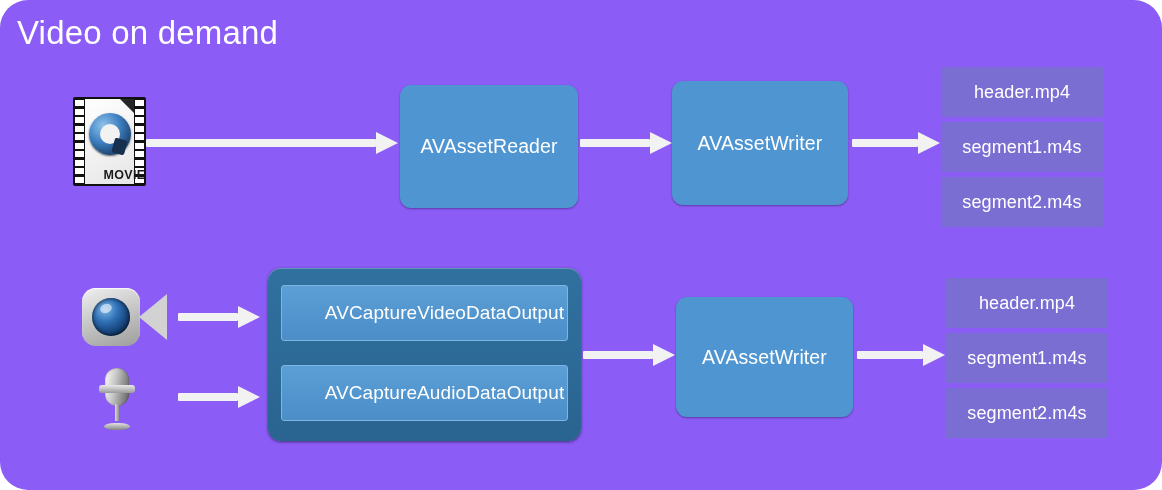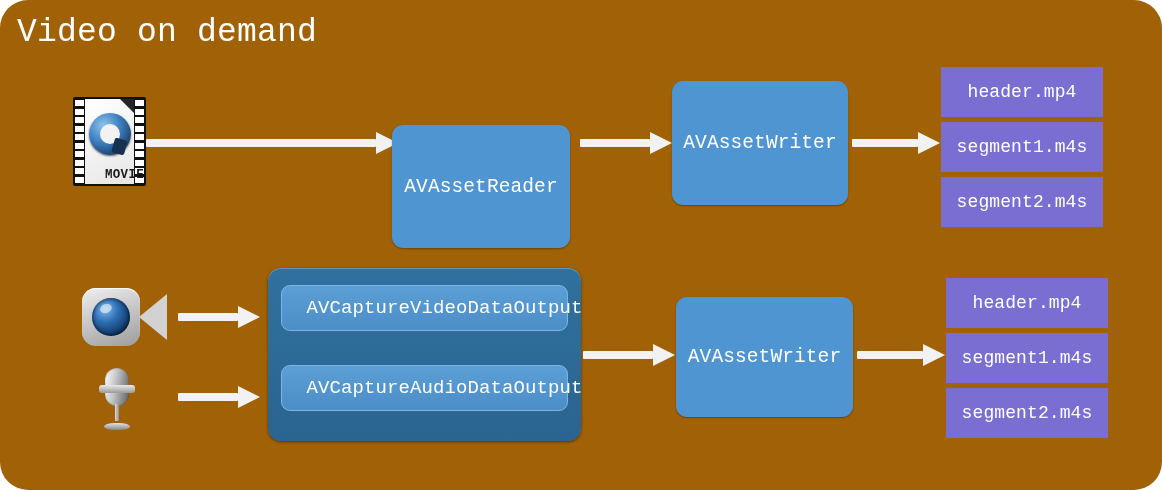--- a/index.html
+++ b/index.html
@@ -4,24 +4,24 @@
 <style>
   html, body {
     margin: 0;
     padding: 0;
     background: #ffffff;
   }
   #stage {
     position: relative;
     width: 1162px;
     height: 490px;
-    background: #a16207;
+    background: #8b5cf6;
     border-radius: 28px;
     overflow: hidden;
-    font-family: Liberation Mono, monospace;
+    font-family: Liberation Sans, sans-serif;
   }
 
   
   .section-title {
     position: absolute;
     color: #ffffff;
     font-size: 33px;
     font-weight: 400;
     letter-spacing: 0.2px;
     white-space: nowrap;
@@ -88,24 +88,24 @@
     height: 173px;
     background: linear-gradient(#2f6fa6, #2a periodo);
     background: linear-gradient(180deg, #30719f 0%, #2a6490 100%);
     border-radius: 13px;
     box-shadow: inset 0 1px 0 rgba(255,255,255,0.25), 0 1px 3px rgba(0,0,0,0.5);
   }
   .capture-inner {
     position: absolute;
     left: 13px;
     width: 287px;
-    height: 46px;
+    height: 56px;
     background: linear-gradient(180deg, #5c9fd6 0%, #4b8ec8 100%);
     border: 1px solid #7db6e2;
-    border-radius: 9px;
+    border-radius: 3px;
     box-sizing: border-box;
     display: flex;
     align-items: center;
     justify-content: center;
     color: #ffffff;
     font-size: 19px;
     font-weight: 500;
     letter-spacing: 0.1px;
     white-space: nowrap;
     padding-left: 40px;
@@ -311,21 +311,21 @@
     <div class="q"></div>
     <div class="qtail"></div>
     <div class="movie-text">MOVIE</div>
   </div>
 
   <div class="arrow" style="left:146px; top:132px; width:252px;">
     <div class="shaft" style="width:230px;"></div>
     <div class="head" style="left:230px;"></div>
   </div>
 
-  <div class="proc-box" id="box-assetreader" style="left:392px; top:85px; width:178px; height:123px;margin-top:40px;">AVAssetReader</div>
+  <div class="proc-box" id="box-assetreader" style="left:400px; top:85px; width:178px; height:123px;">AVAssetReader</div>
 
   <div class="arrow" style="left:580px; top:132px; width:92px;">
     <div class="shaft" style="width:70px;"></div>
     <div class="head" style="left:70px;"></div>
   </div>
 
   <div class="proc-box" id="box-assetwriter-vod" style="left:672px; top:81px; width:176px; height:124px;">AVAssetWriter</div>
 
   <div class="arrow" style="left:852px; top:132px; width:88px;">
     <div class="shaft" style="width:66px;"></div>

